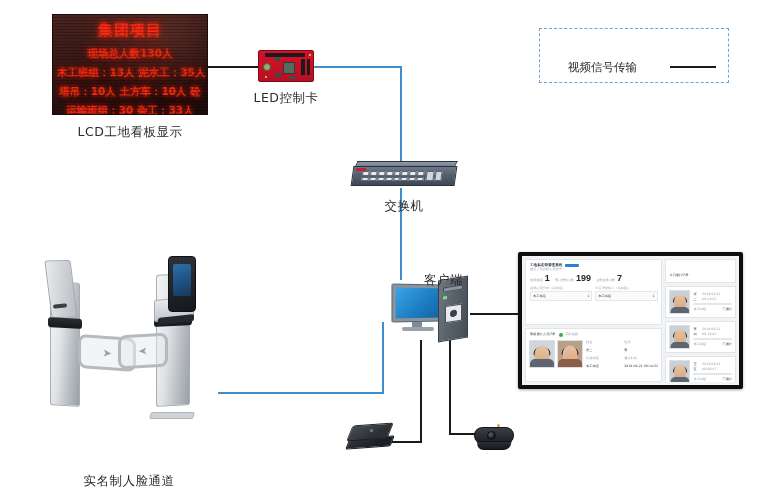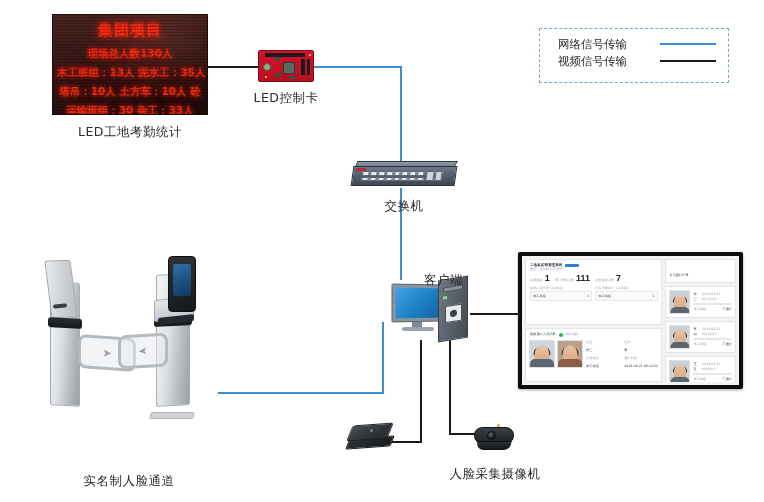--- a/index.html
+++ b/index.html
@@ -300,21 +300,21 @@
   
   #legend{
     position:absolute; left:539px; top:28px; width:190px; height:55px;
     border:1px dashed #6fa4d8; background:#ffffff;
   }
   .legend-row{
     position:absolute; left:18px; right:12px; height:18px;
     display:flex; align-items:center; gap:10px;
   }
   .legend-row.r1{ top:6px; }
-  .legend-row.r2{ top:23px; }
+  .legend-row.r2{ top:29px;margin-left:10px; }
   .legend-text{
     font-size:11.5px; color:#2b2b2b; white-space:nowrap;
     font-family:"DejaVu Sans","Liberation Sans",sans-serif;
     width:92px; text-align:left;
   }
   .legend-swatch{ flex:1; height:2px; max-width:64px; }
   .legend-swatch.net{ background:#3f8fd0; }
   .legend-swatch.vid{ background:#1a1a1a; }
 </style>
 </head>
@@ -334,38 +334,34 @@
 
   <div class="line vid h" style="left:470px; top:313px; width:50px;"></div>
 
   <div class="line vid v" style="left:420px; top:340px; height:103px;"></div>
   <div class="line vid h" style="left:392px; top:441px; width:30px;"></div>
 
   <div class="line vid v" style="left:449px; top:340px; height:95px;"></div>
   <div class="line vid h" style="left:449px; top:433px; width:28px;"></div>
 
   <div id="legend">
-    <div class="legend-row r1">
-      <span class="legend-text">网络信号传输</span>
-      <span class="legend-swatch net"></span>
-    </div>
     <div class="legend-row r2">
       <span class="legend-text">视频信号传输</span>
       <span class="legend-swatch vid"></span>
     </div>
   </div>
 
   <div id="led-board">
     <div class="led-title">集团项目</div>
     <div class="led-line ll1">现场总人数130人</div>
     <div class="led-line ll2">木工班组：13人 泥水工：35人</div>
     <div class="led-line ll3">塔吊：10人  土方车：10人  砼</div>
     <div class="led-line ll4">运输班组：30 杂工：33人</div>
   </div>
-  <div class="label" style="left:52px; top:124px; width:156px;">LED工地考勤统计</div>
+  <div class="label" style="left:52px; top:124px; width:156px;">LCD工地看板显示</div>
 
   <div id="led-card">
     <div class="pcb-hdr" style="left:6px; top:2px; width:40px; height:4px;"></div>
     <div class="pcb-chip main"></div>
     <div class="pcb-cap" style="left:4px; top:12px; width:8px; height:8px;"></div>
     <div class="pcb-hdr" style="left:42px; top:8px; width:4px; height:16px;"></div>
     <div class="pcb-hdr" style="left:48px; top:8px; width:3px; height:16px;"></div>
     <div class="pcb-chip" style="left:16px; top:6px; width:5px; height:4px;"></div>
     <div class="pcb-chip" style="left:16px; top:22px; width:6px; height:4px;"></div>
     <div class="pcb-chip" style="left:30px; top:25px; width:7px; height:3px;"></div>
@@ -429,21 +425,21 @@
             </div>
             <div class="tiny">首页 / 实名制人员管理</div>
           </div>
           <div class="stats">
             <div class="stat">
               <span class="tiny">在场班组</span>
               <span class="sv">1</span>
             </div>
             <div class="stat">
               <span class="tiny">累计进场人数</span>
-              <span class="sv">111</span>
+              <span class="sv">199</span>
             </div>
             <div class="stat">
               <span class="tiny">当前在场人数</span>
               <span class="sv">7</span>
             </div>
           </div>
           <div class="panelrow">
             <div style="flex:1;">
               <div class="tiny">在场人员分布（按班组）</div>
               <div class="panel">
@@ -596,15 +592,14 @@
     <div class="idr-top"></div>
     <div class="idr-dot"></div>
   </div>
 
   <div id="camera">
     <div class="cam-dot"></div>
     <div class="cam-body"></div>
     <div class="cam-lens"></div>
     <div class="cam-clip"></div>
   </div>
-  <div class="label" style="left:432px; top:466px; width:126px;">人脸采集摄像机</div>
 
 </div>
 
 </body></html>

